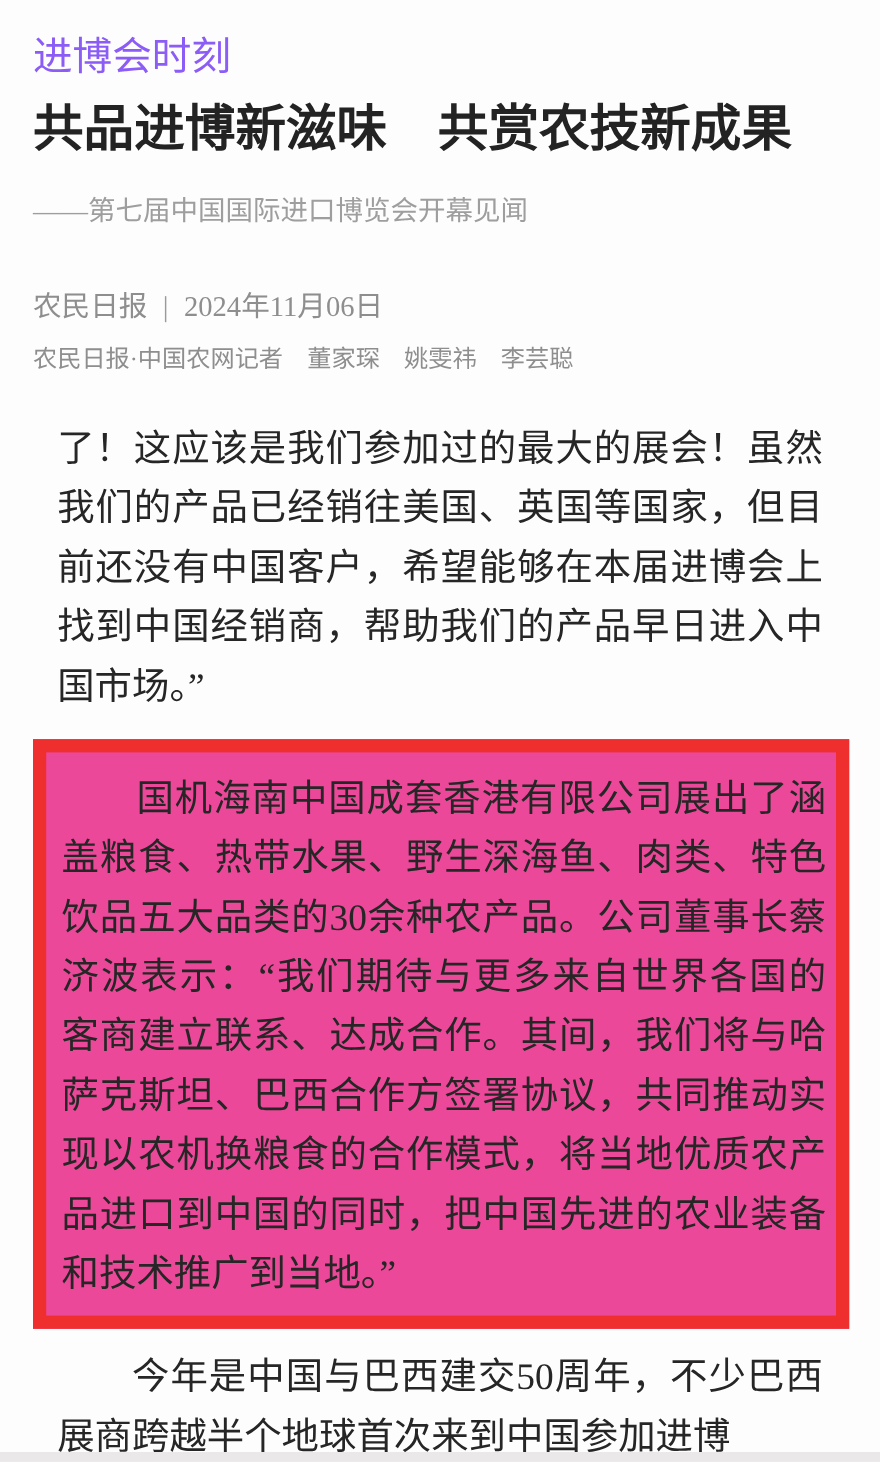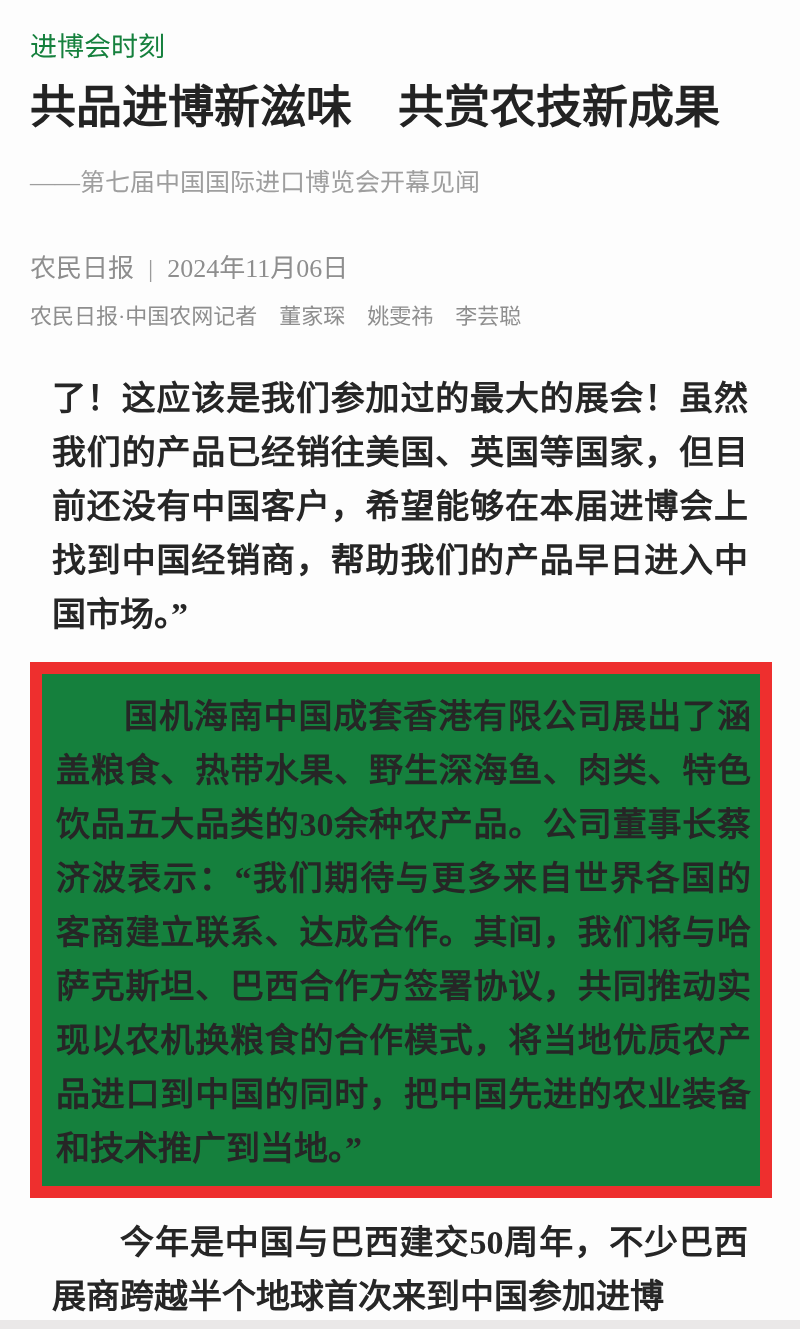--- a/index.html
+++ b/index.html
@@ -14,23 +14,23 @@
     margin: 0 auto;
     background: #fdfdfd;
     overflow: hidden;
     font-family: "Liberation Serif", "DejaVu Serif", serif;
     box-sizing: border-box;
   }
   .header {
     padding: 33px 30px 0 30px;
   }
   .kicker {
-    font-size: 27px;
+    font-size: 36px;
     line-height: 1.1;
-    color: #15803d;
+    color: #8b5cf6;
   }
   .title {
     margin-top: 20px;
     font-size: 46px;
     line-height: 1.1;
     font-weight: bold;
     color: #232323;
   }
   .subtitle {
     margin-top: 36px;
@@ -56,30 +56,29 @@
   }
   .article {
     margin: 42px 52px 0 52px;
     font-size: 34px;
     line-height: 54px;
     color: #262626;
     text-align: justify;
   }
   .article p {
     margin: 0;
-    font-weight: bold;
   }
   .para-continuation {
     text-indent: 0;
   }
   .highlight-box {
     border: 12px solid #ee2f2e;
     margin: 20px -24px 0 -22px;
     padding: 16px 9px 10px 14px;
-    background: #15803d;
+    background: #ec4899;
   }
   .highlight-box p {
     text-indent: 2em;
   }
   .para-indent {
     margin-top: 18px !important;
     text-indent: 2em;
   }
   .bottom-strip {
     position: absolute;

